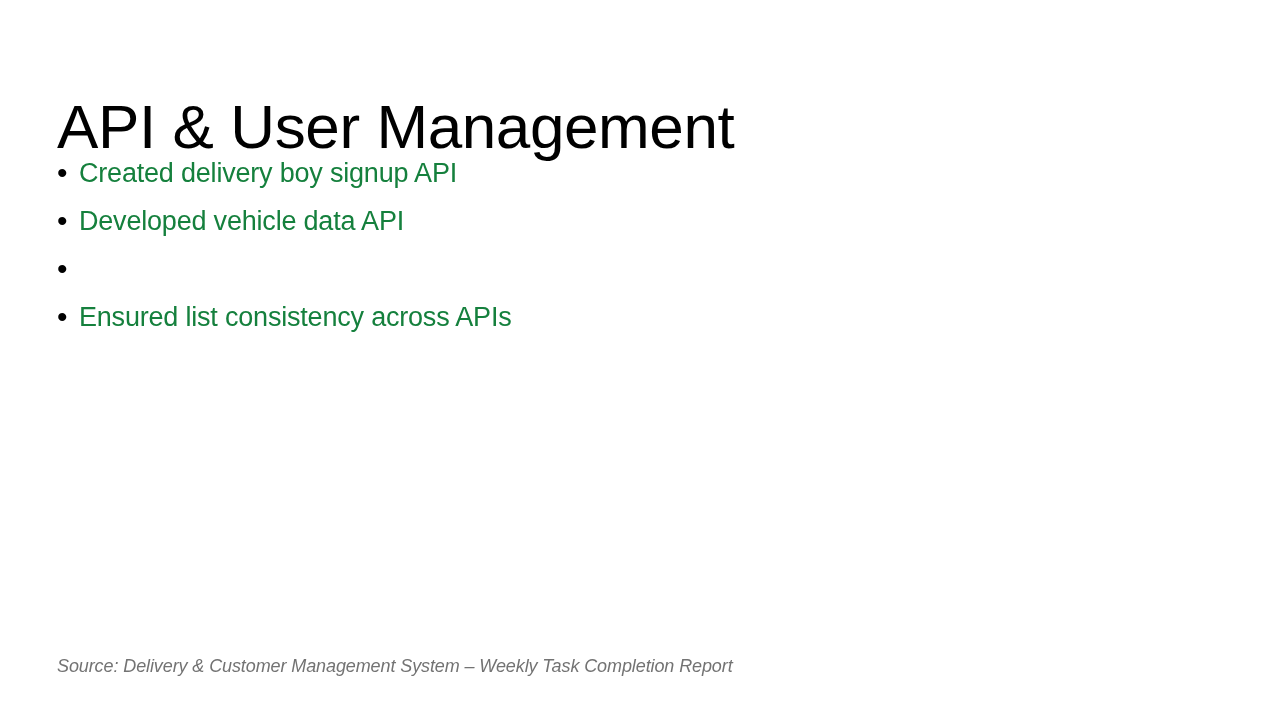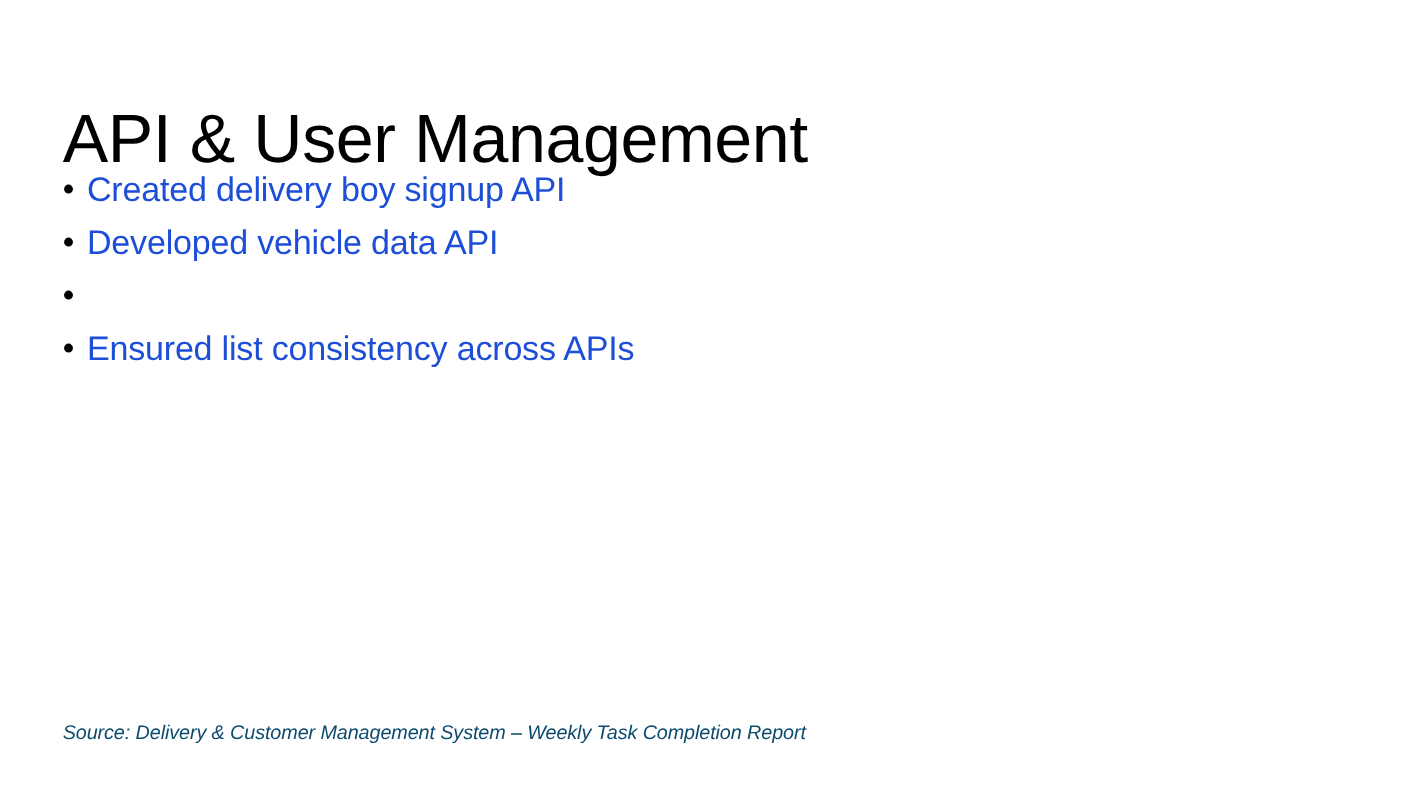--- a/index.html
+++ b/index.html
@@ -55,46 +55,46 @@
   .bullet-mark {
     flex: 0 0 auto;
     width: 22px;
     font-size: 30px;
     line-height: 40px;
     color: #000000;
     text-align: left;
   }
   .bullet-text {
     flex: 0 1 auto;
-    font-size: 31px;
+    font-size: 27px;
     font-weight: 300;
     line-height: 40px;
     letter-spacing: -0.2px;
-    color: #1d4ed8;
+    color: #15803d;
   }
 
   
   .content-area {
     position: absolute;
     left: 57px;
     top: 350px;
     width: 1166px;
     height: 290px;
   }
 
   
   .source-note {
     position: absolute;
     left: 57px;
     top: 656px;
     font-size: 18px;
     font-weight: 400;
     font-style: italic;
     letter-spacing: -0.1px;
-    color: #0c4a6e;
+    color: #737373;
     white-space: nowrap;
   }
 </style>
 </head>
 <body>
 
 <div class="slide">
 
   <h1 class="slide-title">API &amp; User Management</h1>
 

